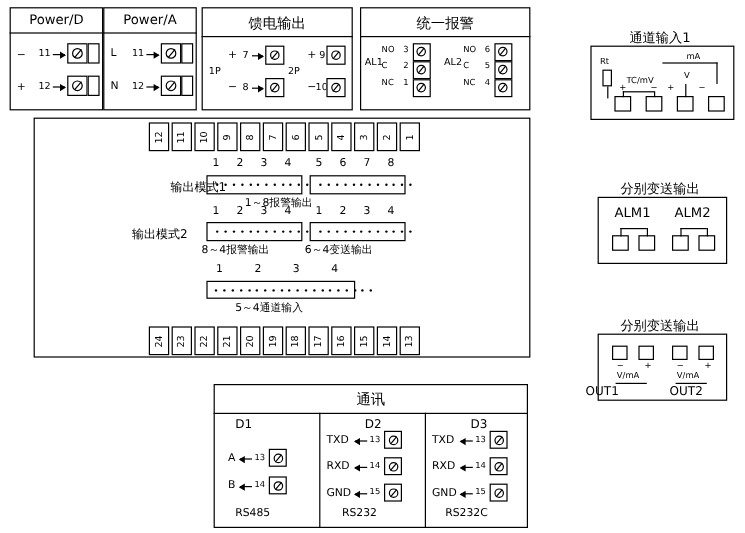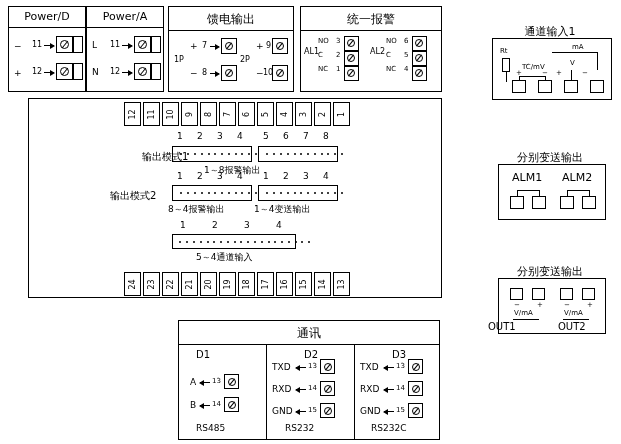--- a/index.html
+++ b/index.html
@@ -300,21 +300,21 @@
     <i></i>
     <i></i>
     <i></i>
     <i></i>
     <i></i>
     <i></i>
     <i></i>
     <i></i>
   </div>
 <div class="lbl" style="left:168px;top:205px;font-size:9px;">8～4报警输出</div>
-<div class="lbl" style="left:254px;top:205px;font-size:9px;">1～4变送输出</div>
+<div class="lbl" style="left:254px;top:205px;font-size:9px;">6～4变送输出</div>
 
 <div id="chan-nums">
     <div class="lbl" style="left: 180px; top: 221px; font-size: 9px;">1</div>
     <div class="lbl" style="left: 212px; top: 221px; font-size: 9px;">2</div>
     <div class="lbl" style="left: 244px; top: 221px; font-size: 9px;">3</div>
     <div class="lbl" style="left: 276px; top: 221px; font-size: 9px;">4</div>
   </div>
 <div class="box" style="left:172px;top:234px;width:124px;height:15px;"></div>
 <div class="dots" style="left:177px;top:234px;height:15px;">
     <i></i>

